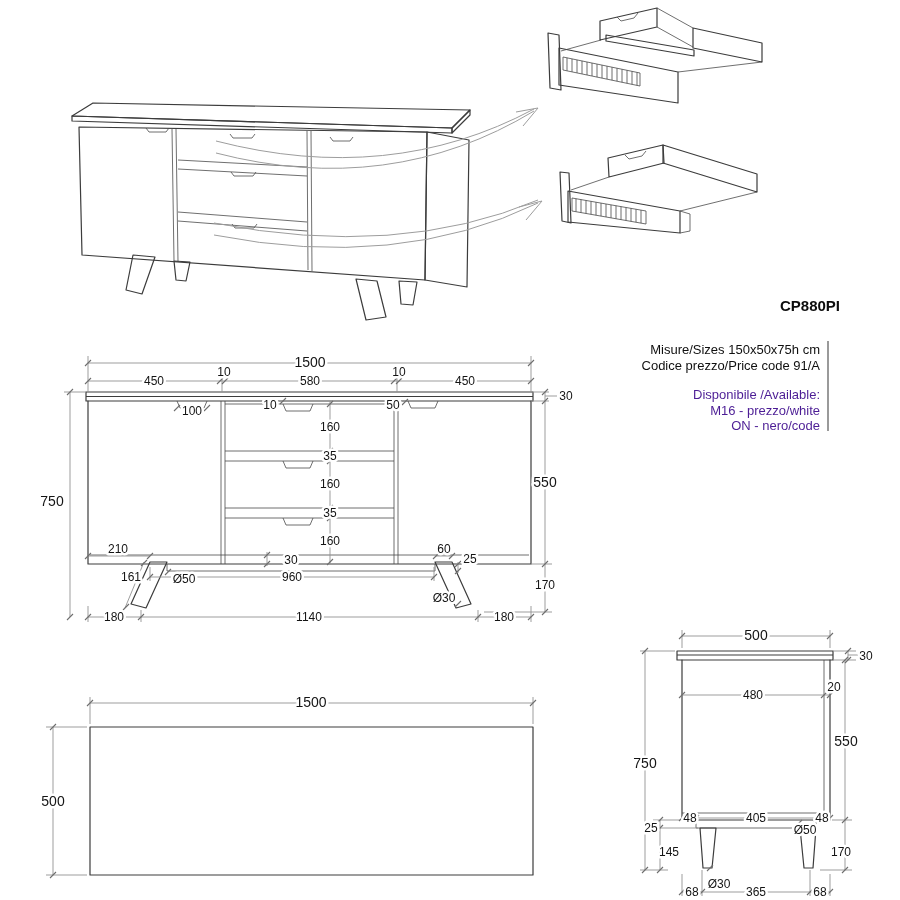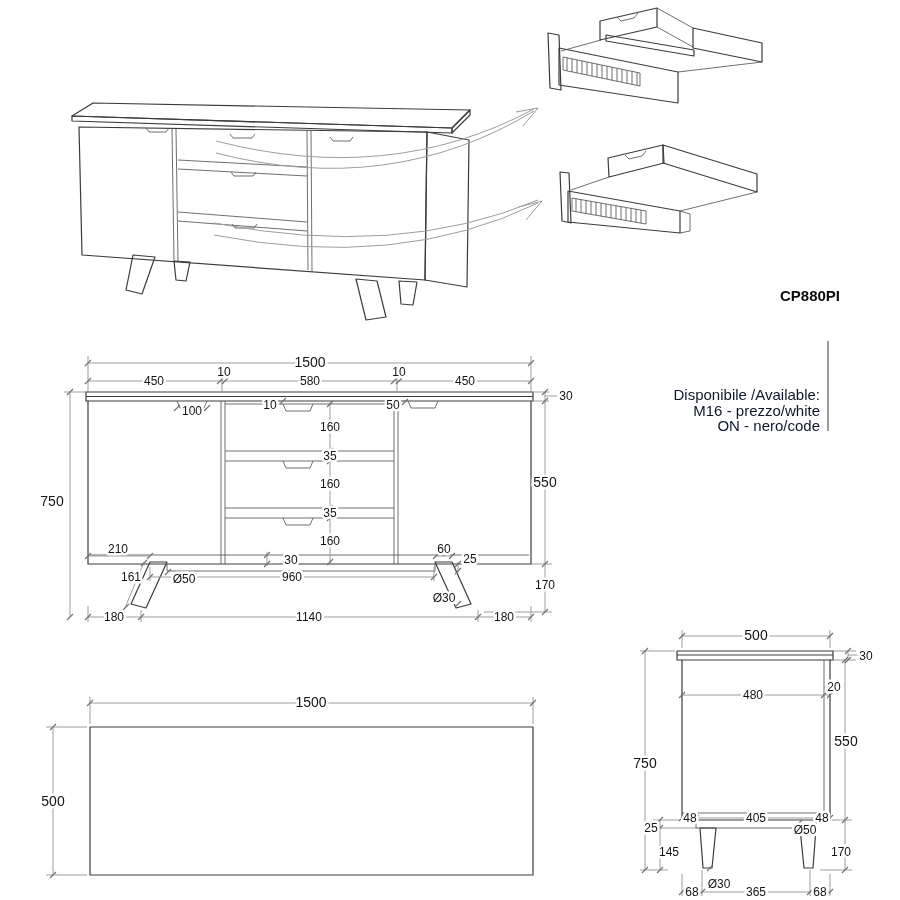--- a/index.html
+++ b/index.html
@@ -10,23 +10,23 @@
   .dim{stroke:#929292;stroke-width:0.9;fill:none;}
   .tick{stroke:#6e6e6e;stroke-width:1.1;fill:none;}
   .arrow{stroke:#9d9d9d;stroke-width:1;fill:none;}
   text.lbl{font-size:12px;fill:#141414;text-anchor:middle;
     paint-order:stroke fill;stroke:#ffffff;stroke-width:5px;stroke-linejoin:round;}
   text.big{font-size:14px;}
   .product{position:absolute;top:285px;right:60px;text-align:right;color:#0d0d0d;}
   .ptitle{font-size:27px;line-height:28px;letter-spacing:.5px;}
   .ptitle .b{font-weight:bold;}
   .ptitle .l{font-weight:normal;color:#1c1c1c;}
-  .pcode{font-size:15px;font-weight:bold;margin-top:2px;}
+  .pcode{font-size:15px;font-weight:bold;margin-top:12px;}
   .specs{position:absolute;top:342px;right:80px;text-align:right;font-size:13px;line-height:16px;color:#101010;}
-  .avail{position:absolute;top:387px;right:80px;text-align:right;font-size:15px;line-height:15.5px;color:#0f172a;}
+  .avail{position:absolute;top:387px;right:80px;text-align:right;font-size:13px;line-height:15.5px;color:#4c1d95;}
   .vrule{position:absolute;left:827px;top:341px;width:1.5px;height:90px;background:#9a9a9a;}
 </style>
 </head>
 <body>
 
 <div id="sheet">
 
 <svg width="900" height="900" viewBox="0 0 900 900">
 
   <g>
@@ -183,20 +183,24 @@
     <text class="lbl" x="719" y="888">Ø30</text>
     <text class="lbl" x="692" y="896">68</text>
     <text class="lbl" x="756" y="896">365</text>
     <text class="lbl" x="820" y="896">68</text>
   </g>
 </svg>
 
   <div class="product">
     <div class="pcode">CP880PI</div>
   </div>
+  <div class="specs">
+    <div>Misure/Sizes 150x50x75h cm</div>
+    <div>Codice prezzo/Price code 91/A</div>
+  </div>
   <div class="avail">
     <div>Disponibile /Available:</div>
     <div>M16 - prezzo/white</div>
     <div>ON - nero/code</div>
   </div>
   <div class="vrule"></div>
 
 </div>
 
 </body></html>

